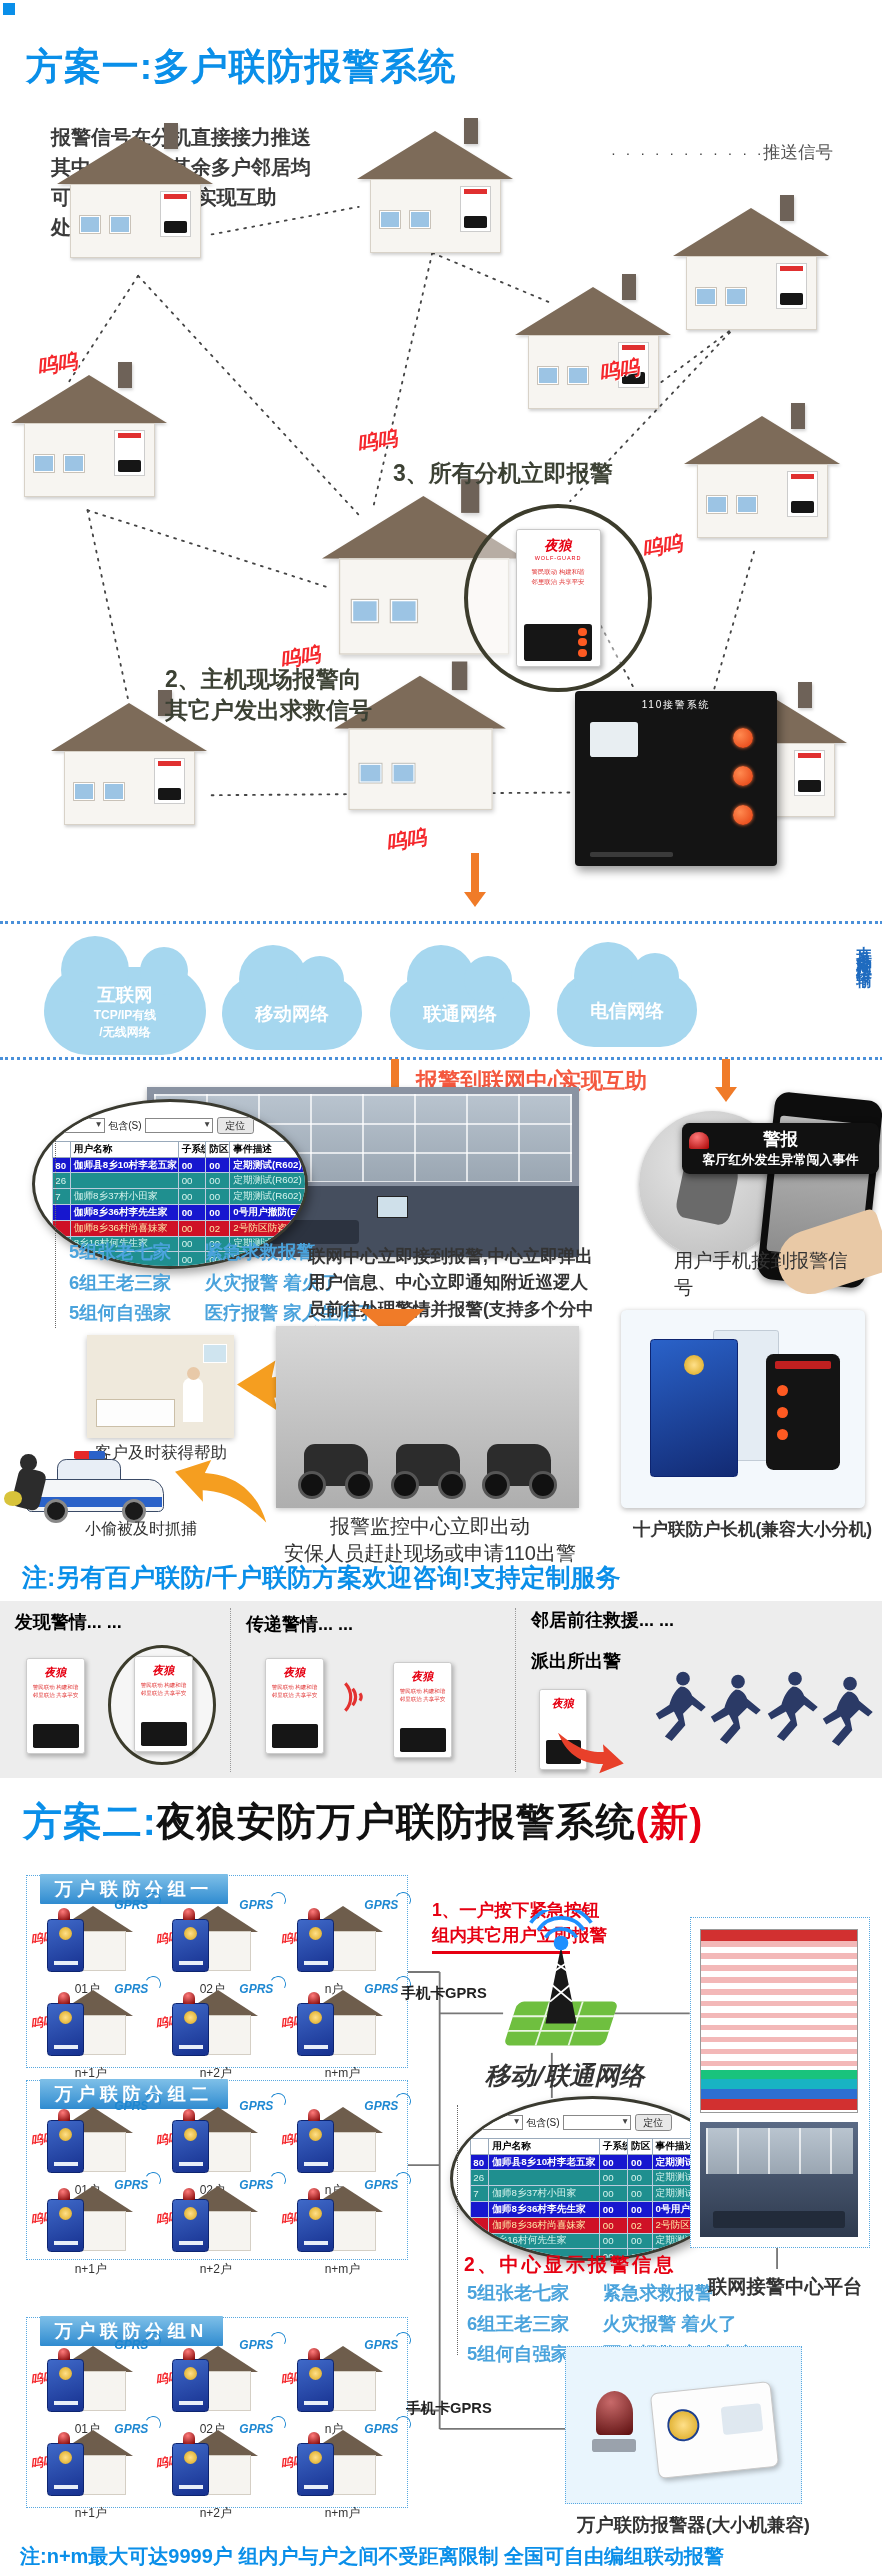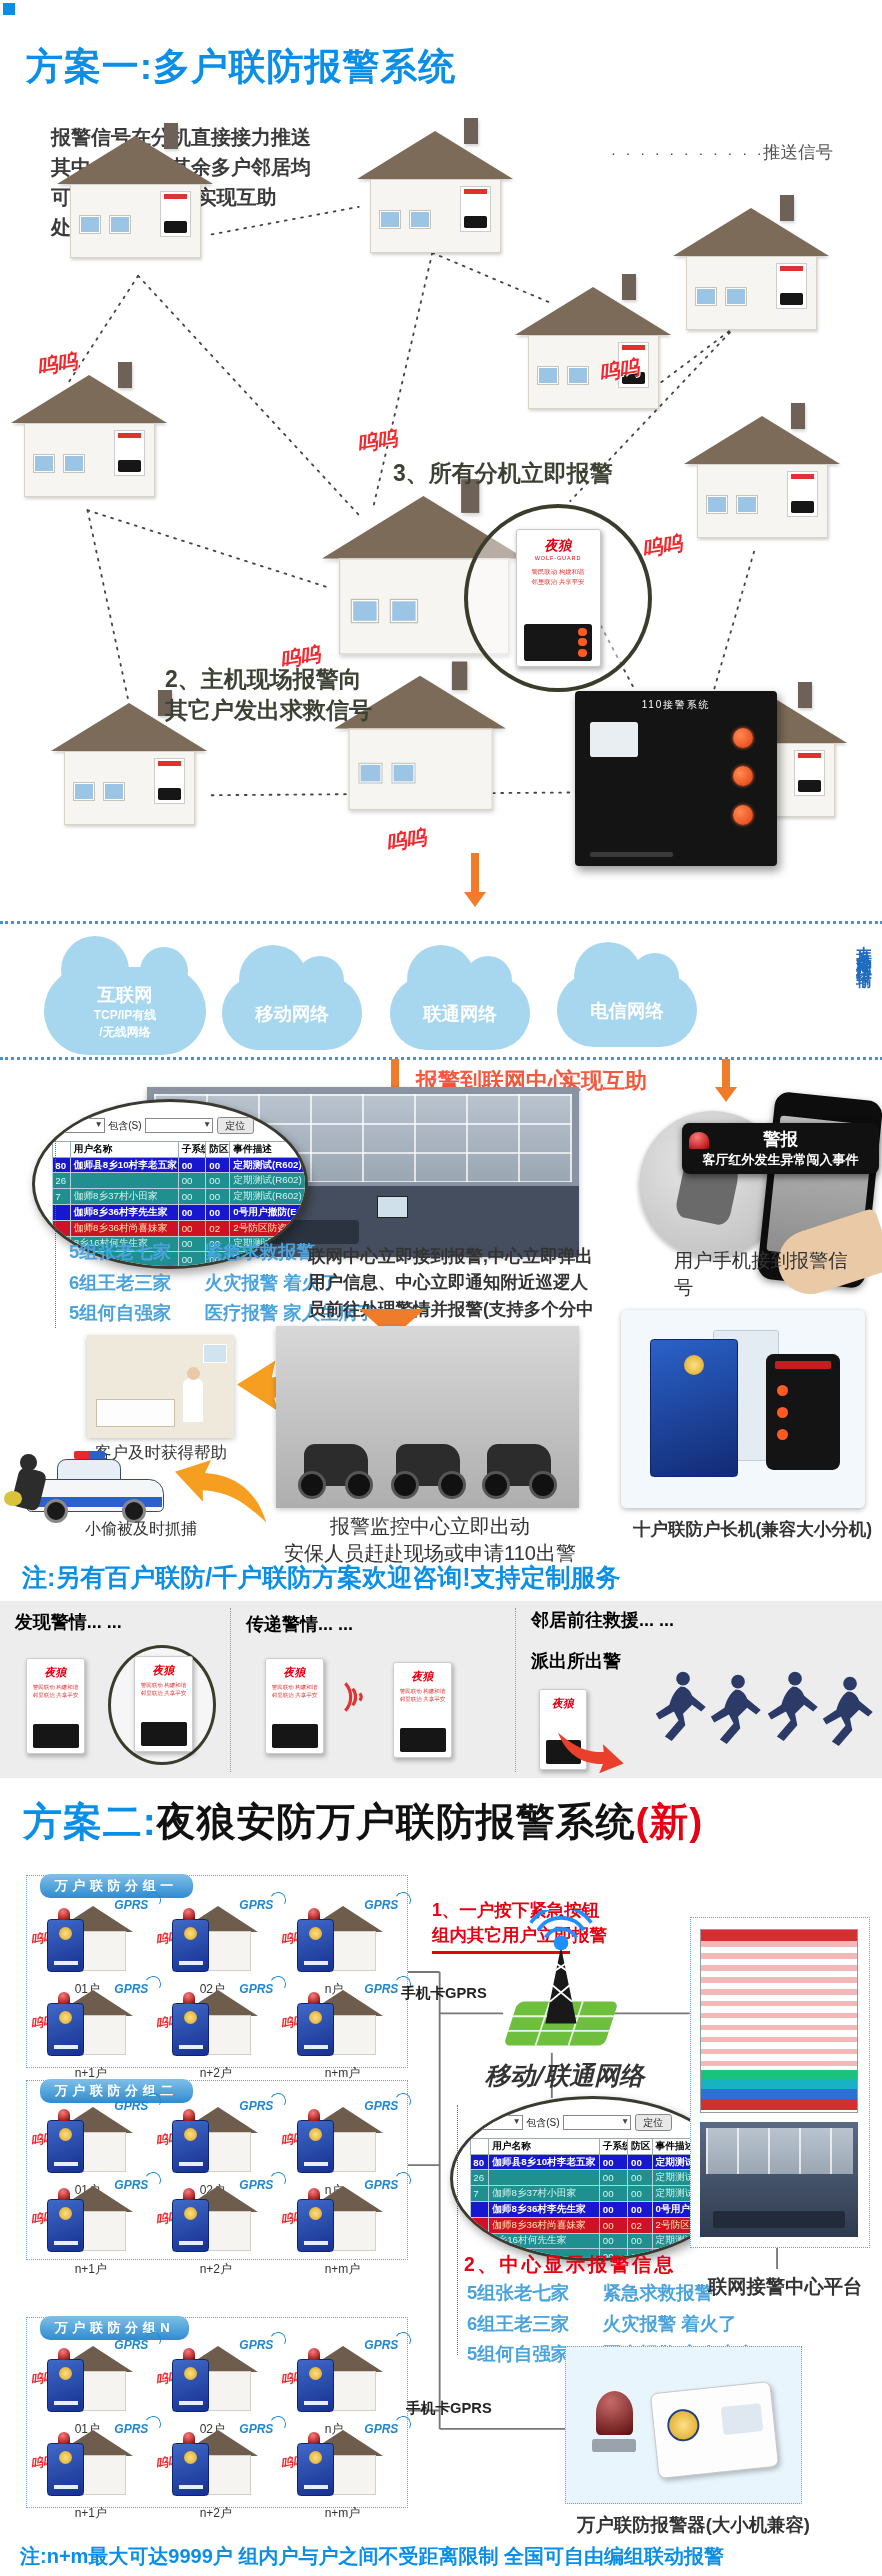--- a/index.html
+++ b/index.html
@@ -119,21 +119,21 @@
 .strip{background:#ededed}
 .pl{font-size:18px;font-weight:bold;color:#000000;white-space:nowrap}
 .pdev{position:absolute;width:59px;height:96px;background:#fff;border:0.9px solid #ccc;border-radius:2.8px;box-shadow:1.8px 2.8px 4.6px rgba(0,0,0,.25);text-align:center}
 .pdev .wbrand{color:#e60012;font-weight:bold;font-style:italic;font-size:11px;margin-top:5.5px}
 .pdev .wslog{color:#e03030;font-size:5.5px;line-height:1.5;margin-top:3.7px}
 .pdev .wpanel{position:absolute;left:5.5px;right:5.5px;bottom:4.6px;height:24px;background:#161616;border-radius:1.8px}
 .magsm{position:absolute;border:3.7px solid #3c3c2c;border-radius:50%;background:rgba(255,255,255,.5)}
 .runner{fill:#2b3a66}
 
 .gbox{position:absolute;border:1.8px dotted #58a8e0;background:#fff}
-.ghead{position:absolute;left:13px;top:-1.8px;background:linear-gradient(#7fc0e8,#2f8bd0);color:#fff;font-size:13px;font-weight:bold;letter-spacing:4.6px;padding:2.8px 14.7px;border-radius:10px;white-space:nowrap}
+.ghead{position:absolute;left:13px;top:-1.8px;background:linear-gradient(#7fc0e8,#2f8bd0);color:#fff;font-size:18px;font-weight:bold;letter-spacing:4.6px;padding:2.8px 14.7px;border-radius:1px;white-space:nowrap}
 .g-row{position:absolute;left:14.7px;display:flex;gap:22px}
 .mh{position:relative;width:103px;height:94px}
 .mh .m-roof{position:absolute;left:11px;top:3.7px;width:0;height:0;border-left:40px solid transparent;border-right:40px solid transparent;border-bottom:26px solid #6e5d4c}
 .mh .m-body{position:absolute;left:18.4px;top:29px;width:66px;height:40px;background:#f6f4f0;border:0.9px solid #d5cfc5}
 .mh .bluedev{position:absolute;left:5.5px;top:16.5px;width:37px;height:53px;background:linear-gradient(160deg,#3f69c8,#16308f);border:0.9px solid #0d2470;border-radius:3.7px}
 .mh .bluedev::before{content:'';position:absolute;left:50%;top:7.4px;width:13px;height:13px;margin-left:-6.4px;border-radius:50%;background:radial-gradient(#ffe08a,#d8a418)}
 .mh .bluedev::after{content:'';position:absolute;left:5.5px;bottom:5.5px;right:5.5px;height:3.7px;background:#e8eef8}
 .mh .m-siren{position:absolute;left:16.5px;top:5.5px;width:12px;height:12px;background:radial-gradient(circle at 40% 30%,#ff7a7a,#7a0000);border-radius:50% 50% 10% 10%}
 .mh .gprs{position:absolute;right:-3.7px;top:-3.7px;color:#1e88d2;font-weight:bold;font-style:italic;font-size:12px}
 .mh .gprs::after{content:'';position:absolute;right:-12px;top:-6.4px;width:13.8px;height:13.8px;border:1.8px solid #1e88d2;border-radius:50%;border-left-color:transparent;border-bottom-color:transparent;transform:rotate(-15deg)}

